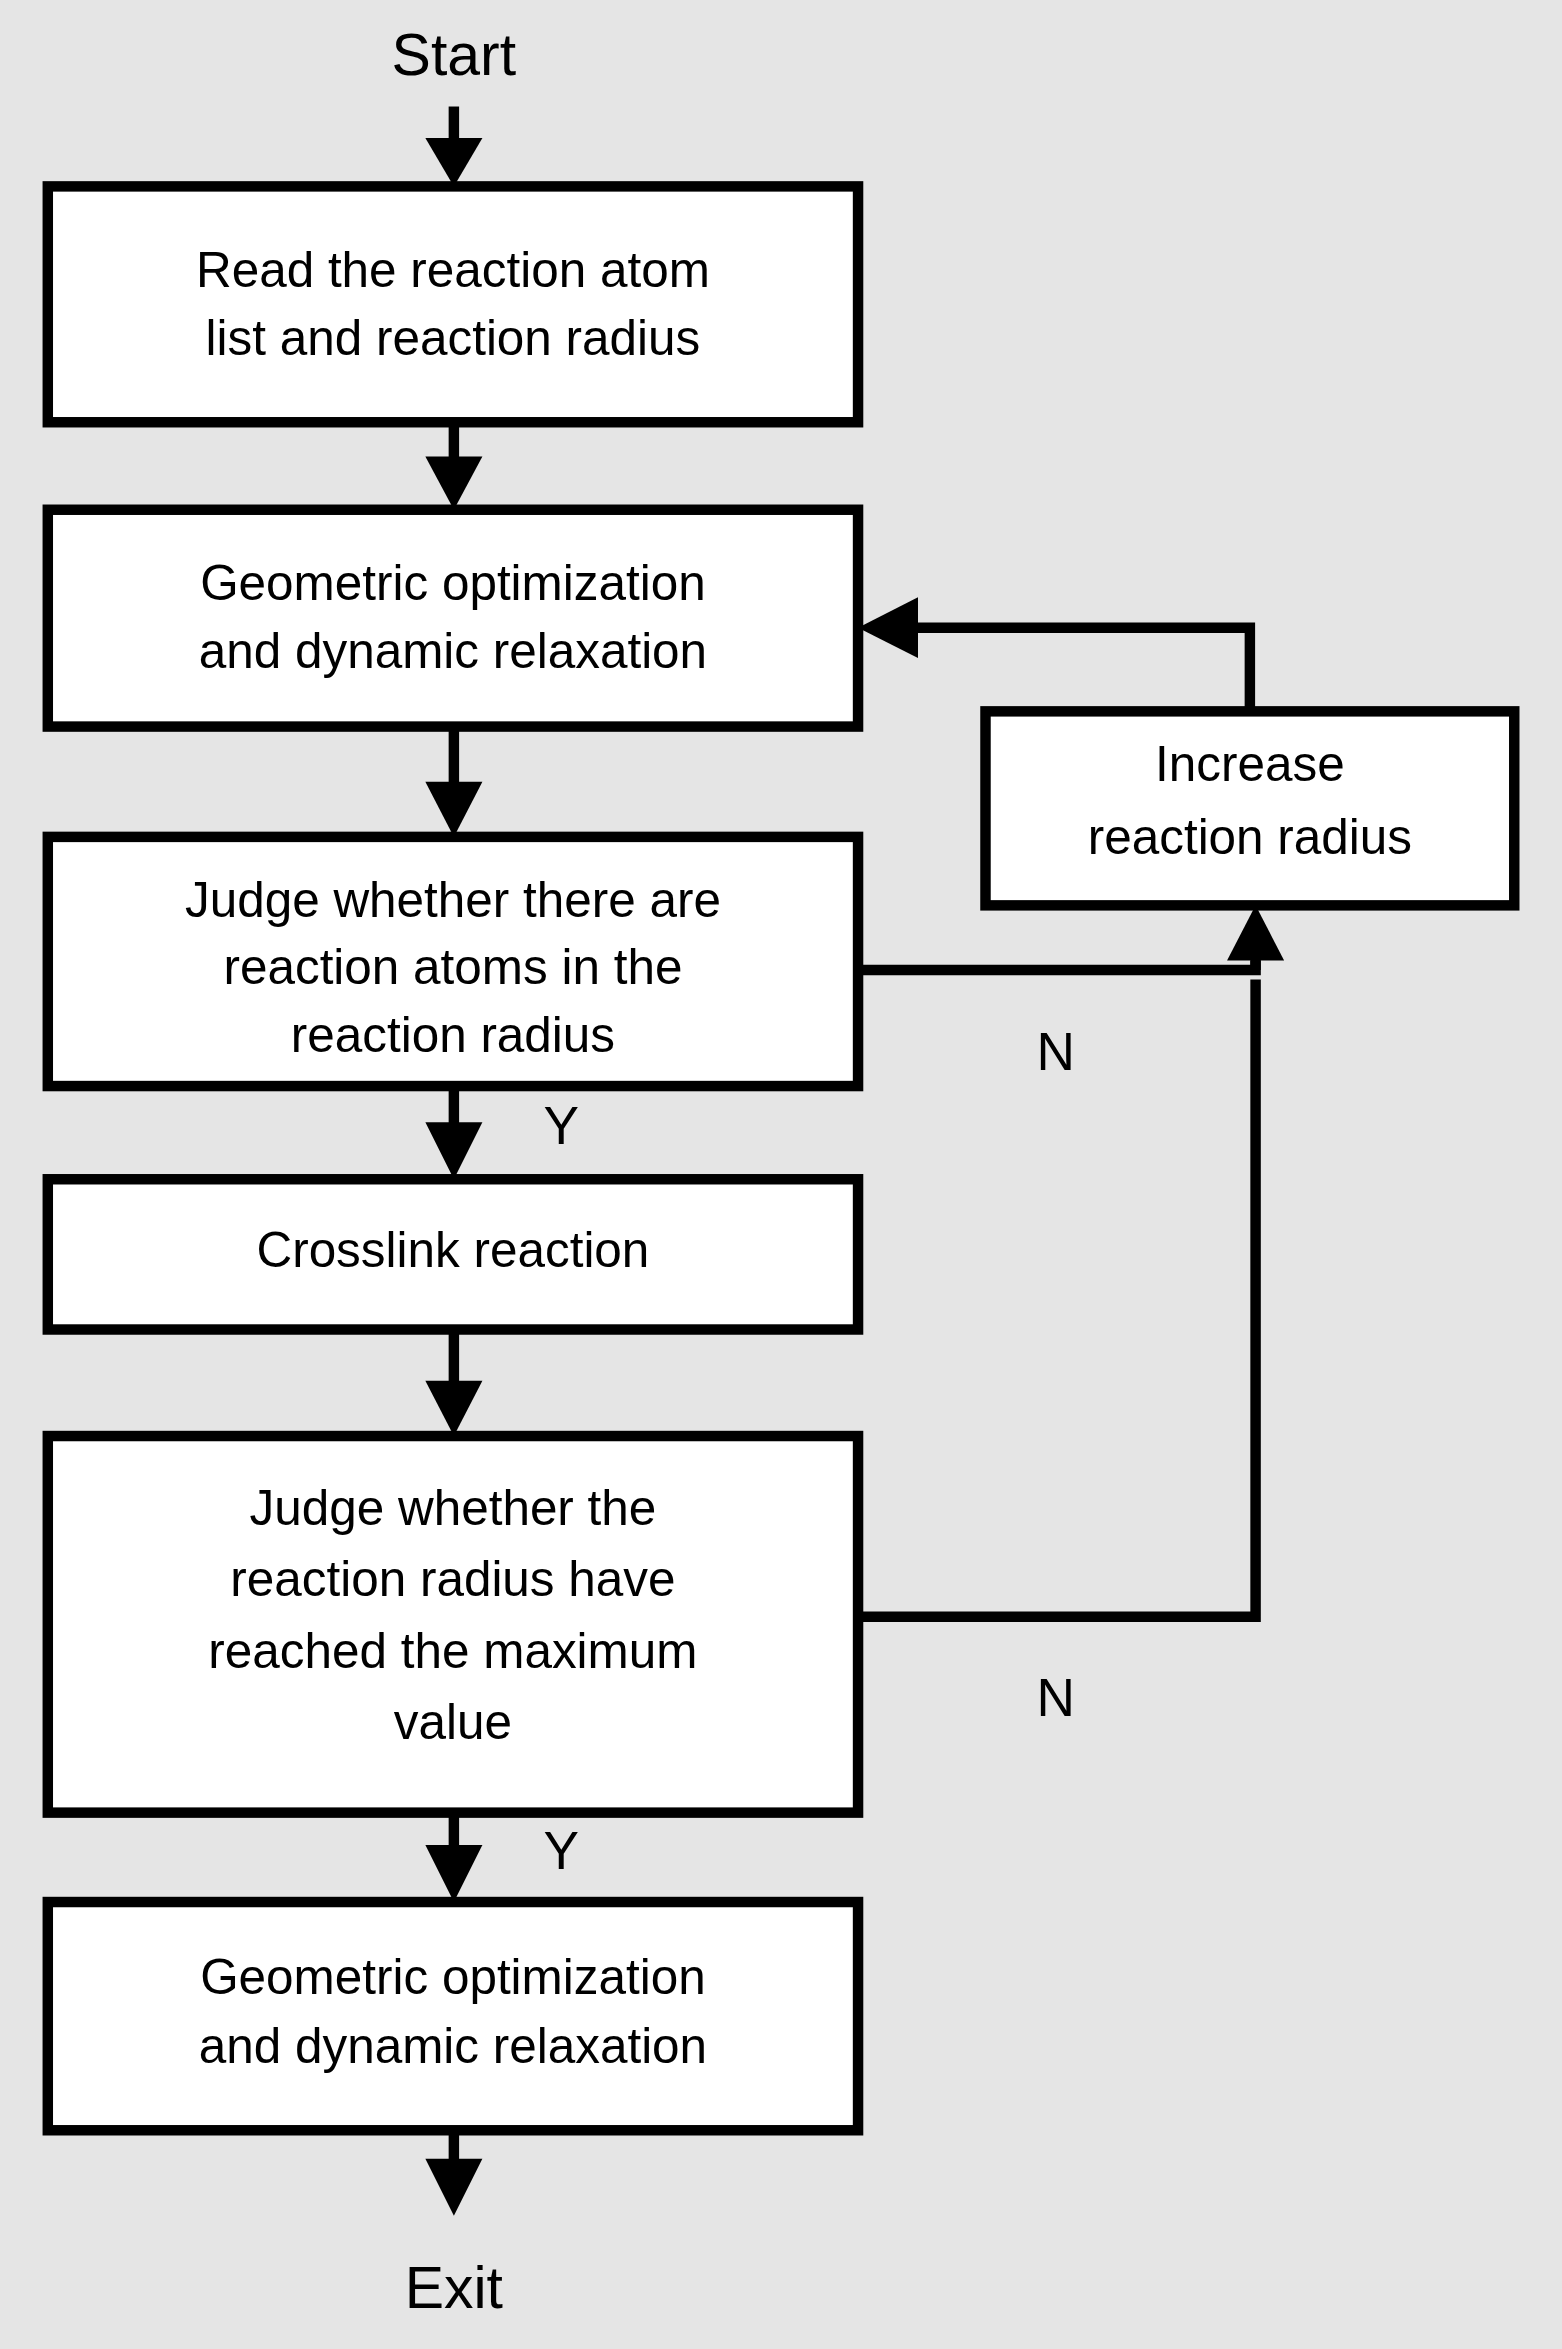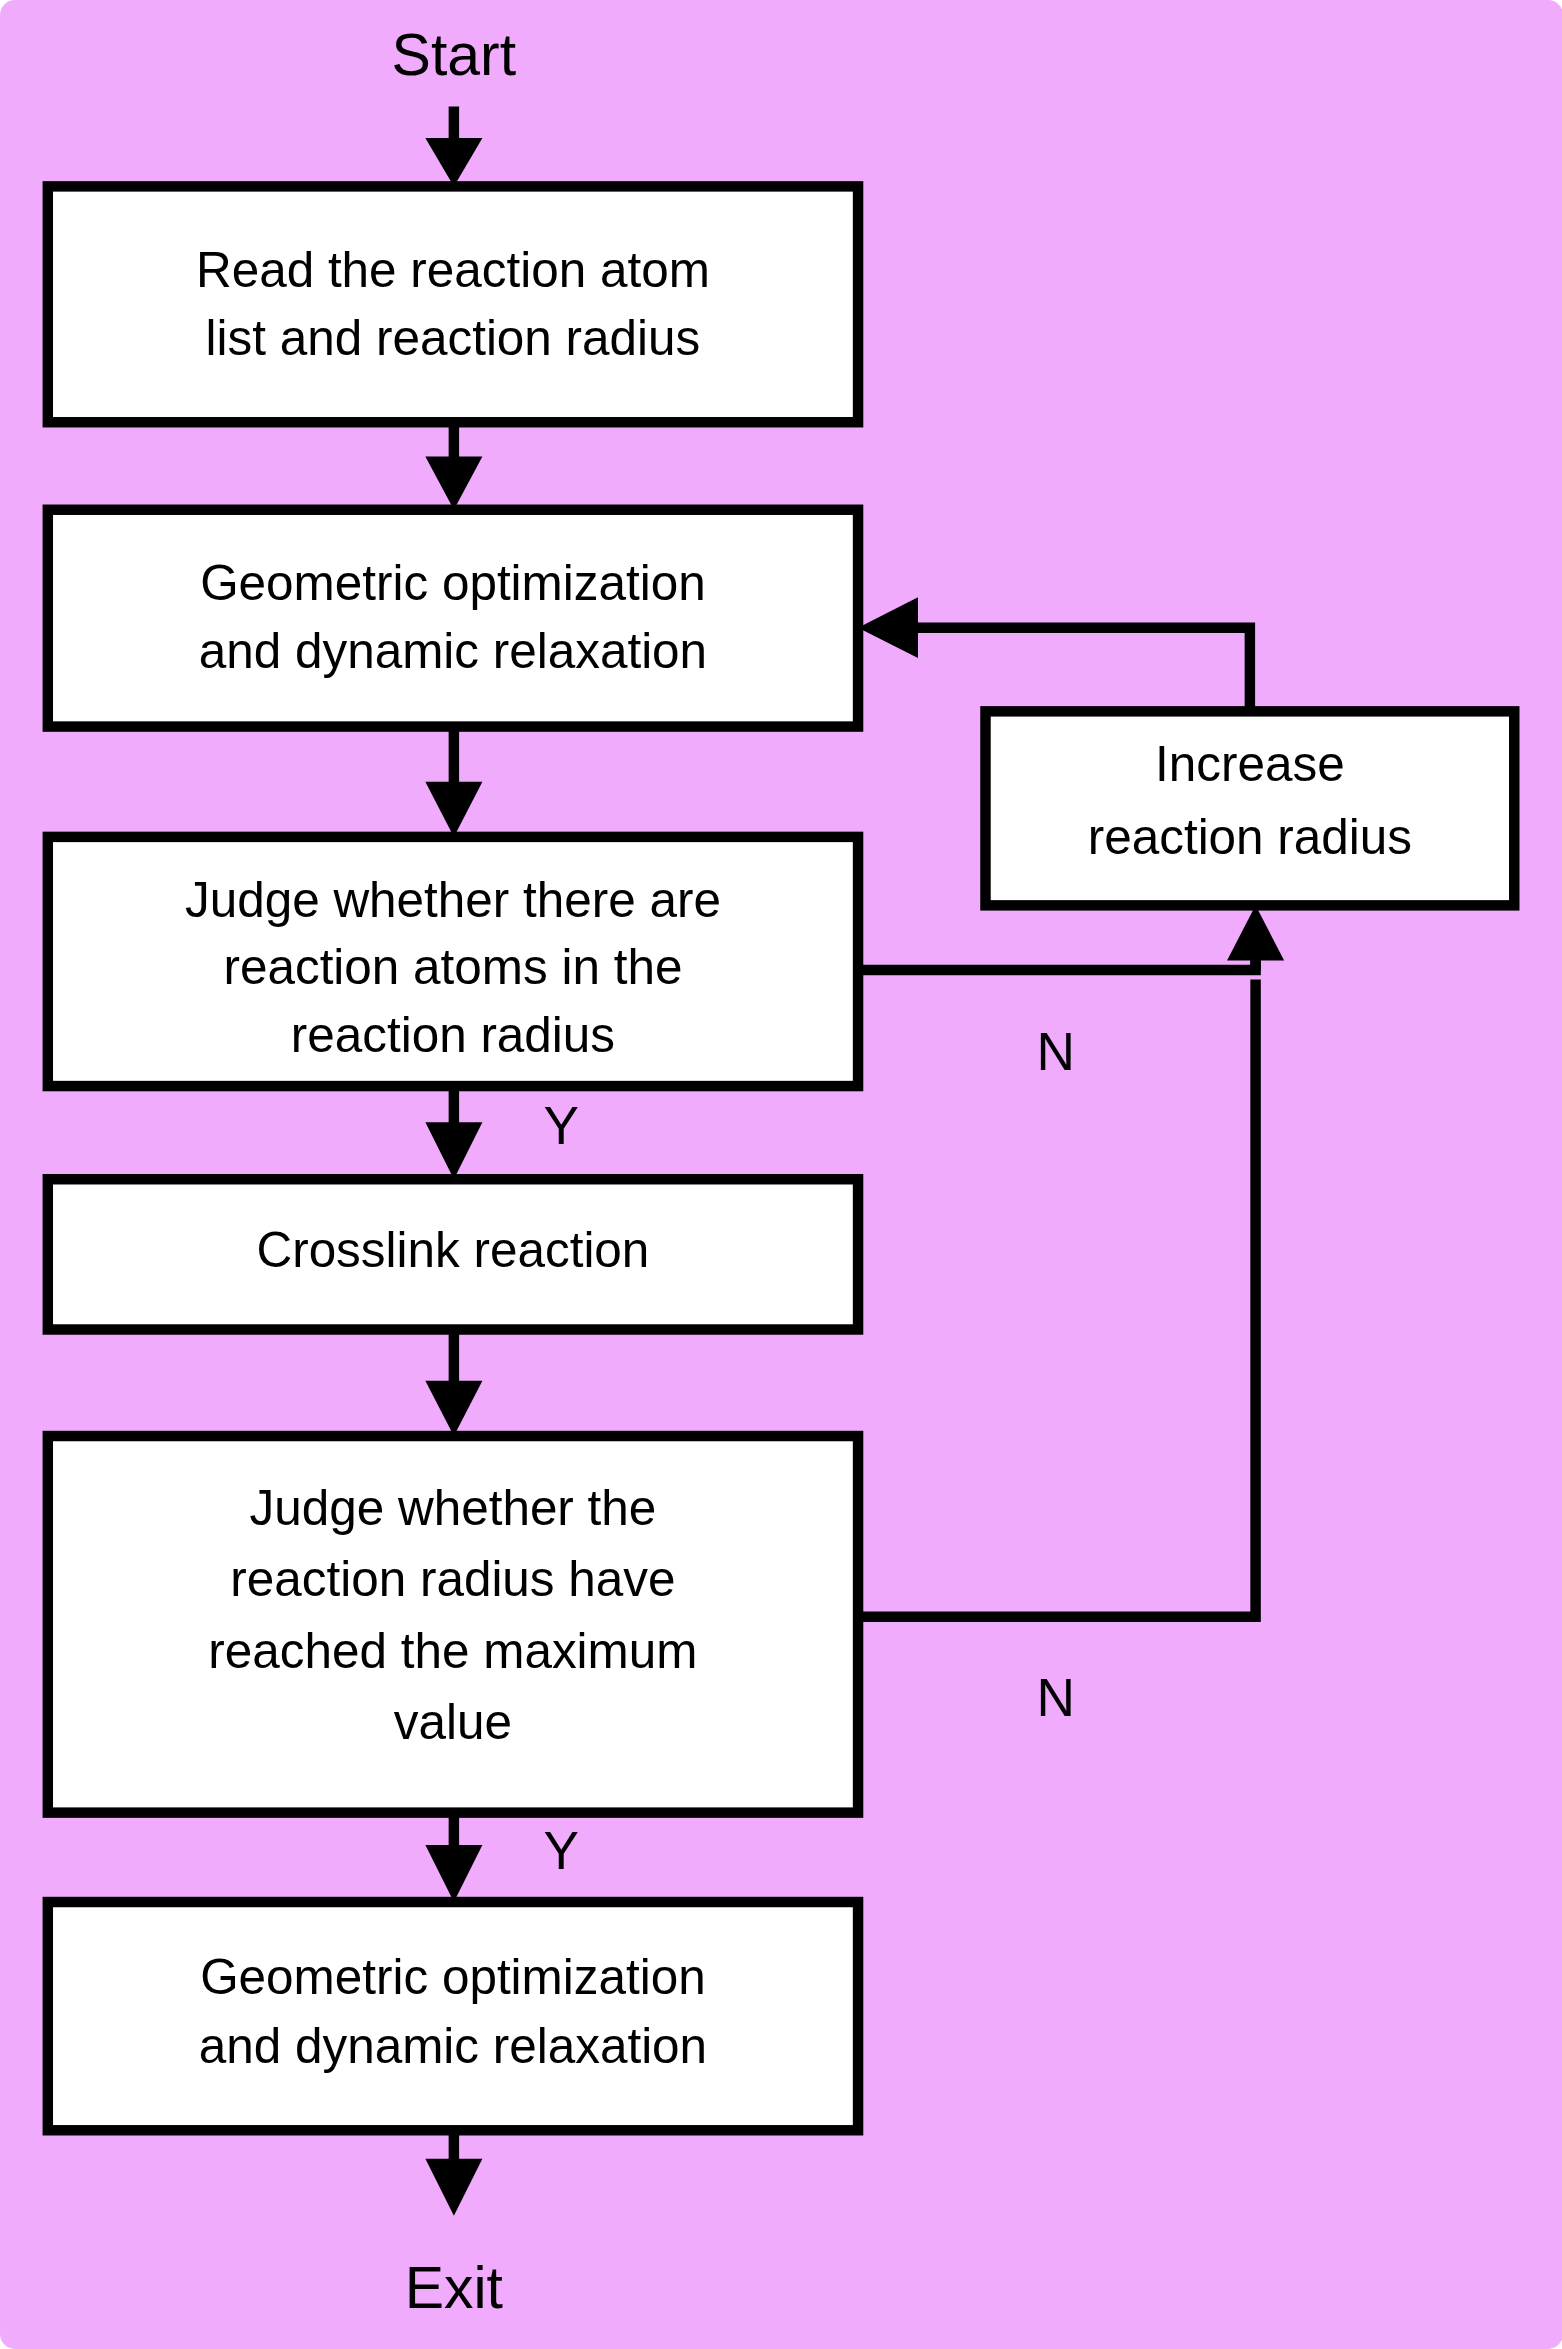--- a/index.html
+++ b/index.html
@@ -4,24 +4,23 @@
 <style>
   html, body {
     margin: 0;
     padding: 0;
     background: #ffffff;
   }
   #page {
     position: relative;
     width: 1563px;
     height: 2349px;
-    background: #f0abfc;
+    background: #e5e5e5;
     font-family: "Liberation Sans", sans-serif;
     overflow: hidden;
-    border-radius: 15px;
   }
   svg.flow {
     position: absolute;
     top: 0;
     left: 0;
     width: 1563px;
     height: 2349px;
   }
   .node-box {
     fill: #ffffff;

